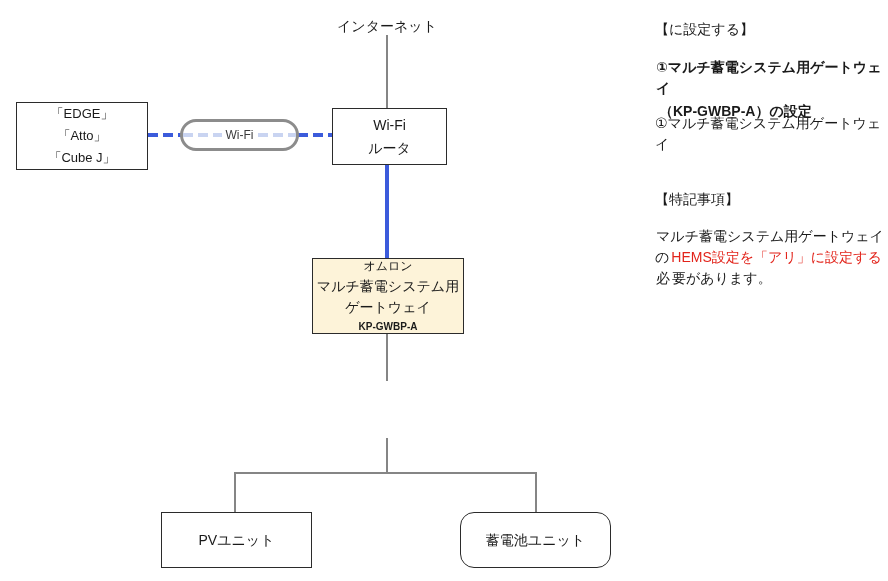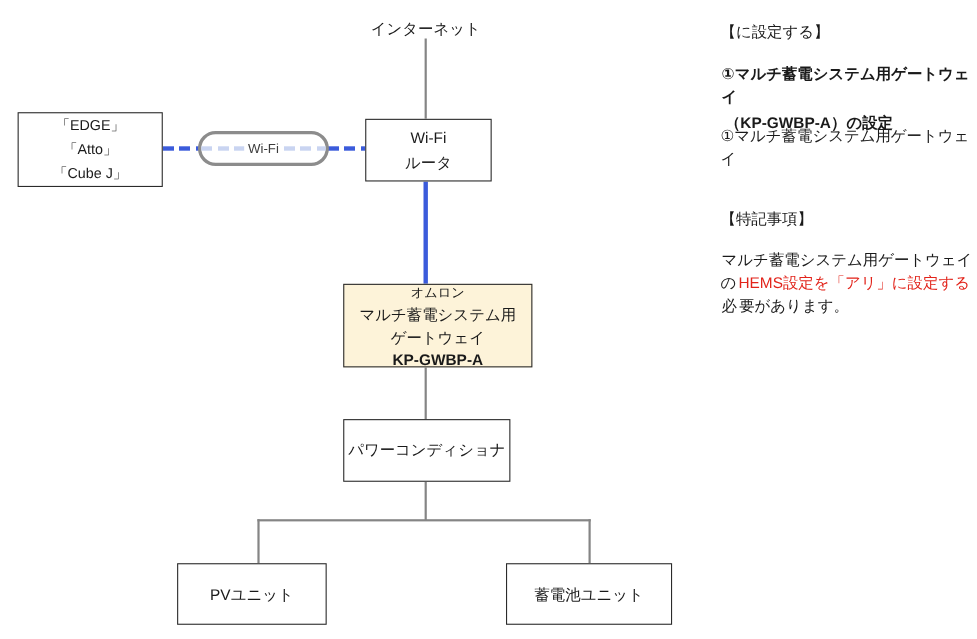--- a/index.html
+++ b/index.html
@@ -44,29 +44,29 @@
   .pill .inner-bar-v{
     position:absolute;top:0;bottom:0;width:4px;
     background:var(--connection-blue-light);
   }
 
   
   .internet-label{position:absolute;left:310px;top:15px;width:150px;text-align:center;font-size:14px;}
   .devices-box{left:14px;top:100px;width:132px;height:68px;font-size:13px;line-height:20px;}
   .router-box{left:330px;top:106px;width:115px;height:57px;}
   .gateway-box{
-    left:310px;top:256px;width:172px;height:76px;background:var(--gateway-fill);
+    left:310px;top:256px;width:152px;height:76px;background:var(--gateway-fill);
     justify-content:center;padding:3px 0;
   }
   .gateway-brand{font-size:12px;line-height:17px;}
   .gateway-name{font-size:14px;font-weight:normal;line-height:19px;}
-  .gateway-model{font-size:14px;font-weight:bold;line-height:16px;}
+  .gateway-model{font-size:10px;font-weight:bold;line-height:16px;}
   .power-box{left:310px;top:379px;width:152px;height:57px;}
-  .pv-box{left:159px;top:510px;width:136px;height:56px;}
-  .battery-box{left:458px;top:510px;width:151px;height:56px;}
+  .pv-box{left:159px;top:510px;width:151px;height:56px;}
+  .battery-box{left:458px;top:510px;width:151px;height:56px;border-radius:14px;}
 
   
   .side-panel{position:absolute;left:652px;top:0;width:236px;height:581px;font-size:14px;line-height:21px;}
   .sp-block{position:absolute;left:0;}
   .sp-heading{font-weight:normal;}
   .sp-step1{top:53px;font-weight:bold;}
   .sp-step1-line2{padding-left:4px;}
   .sp-step2{top:110px;}
   .sp-notes-heading{top:186px;}
   .sp-note{top:223px;}
@@ -101,23 +101,20 @@
 
   <div class="node-box gateway-box">
     <div class="gateway-brand">オムロン</div>
     <div class="gateway-name">マルチ蓄電システム用</div>
     <div class="gateway-name">ゲートウェイ</div>
     <div class="gateway-model">KP-GWBP-A</div>
   </div>
 
   <div class="line" style="left:384px;top:332px;width:2px;height:47px;"></div>
 
-  <div class="node-box power-box">
-    <div>パワーコンディショナ</div>
-  </div>
 
   <div class="line" style="left:384px;top:436px;width:2px;height:35px;"></div>
   <div class="line" style="left:232px;top:470px;width:303px;height:2px;"></div>
   <div class="line" style="left:232px;top:470px;width:2px;height:40px;"></div>
   <div class="line" style="left:533px;top:470px;width:2px;height:40px;"></div>
 
   <div class="node-box pv-box">
     <div>PVユニット</div>
   </div>
 

